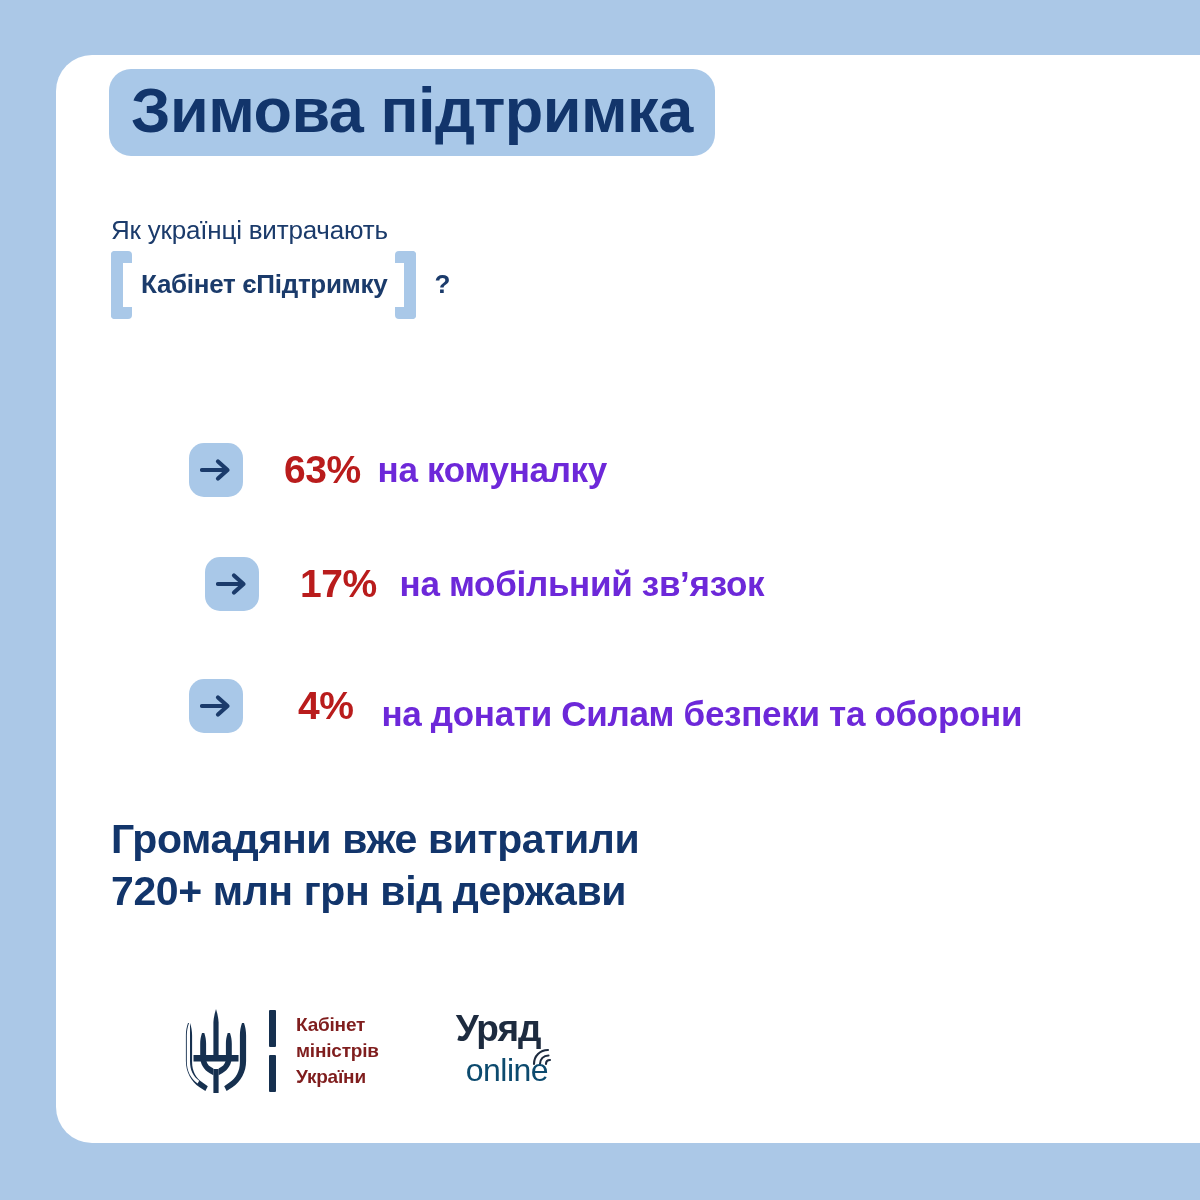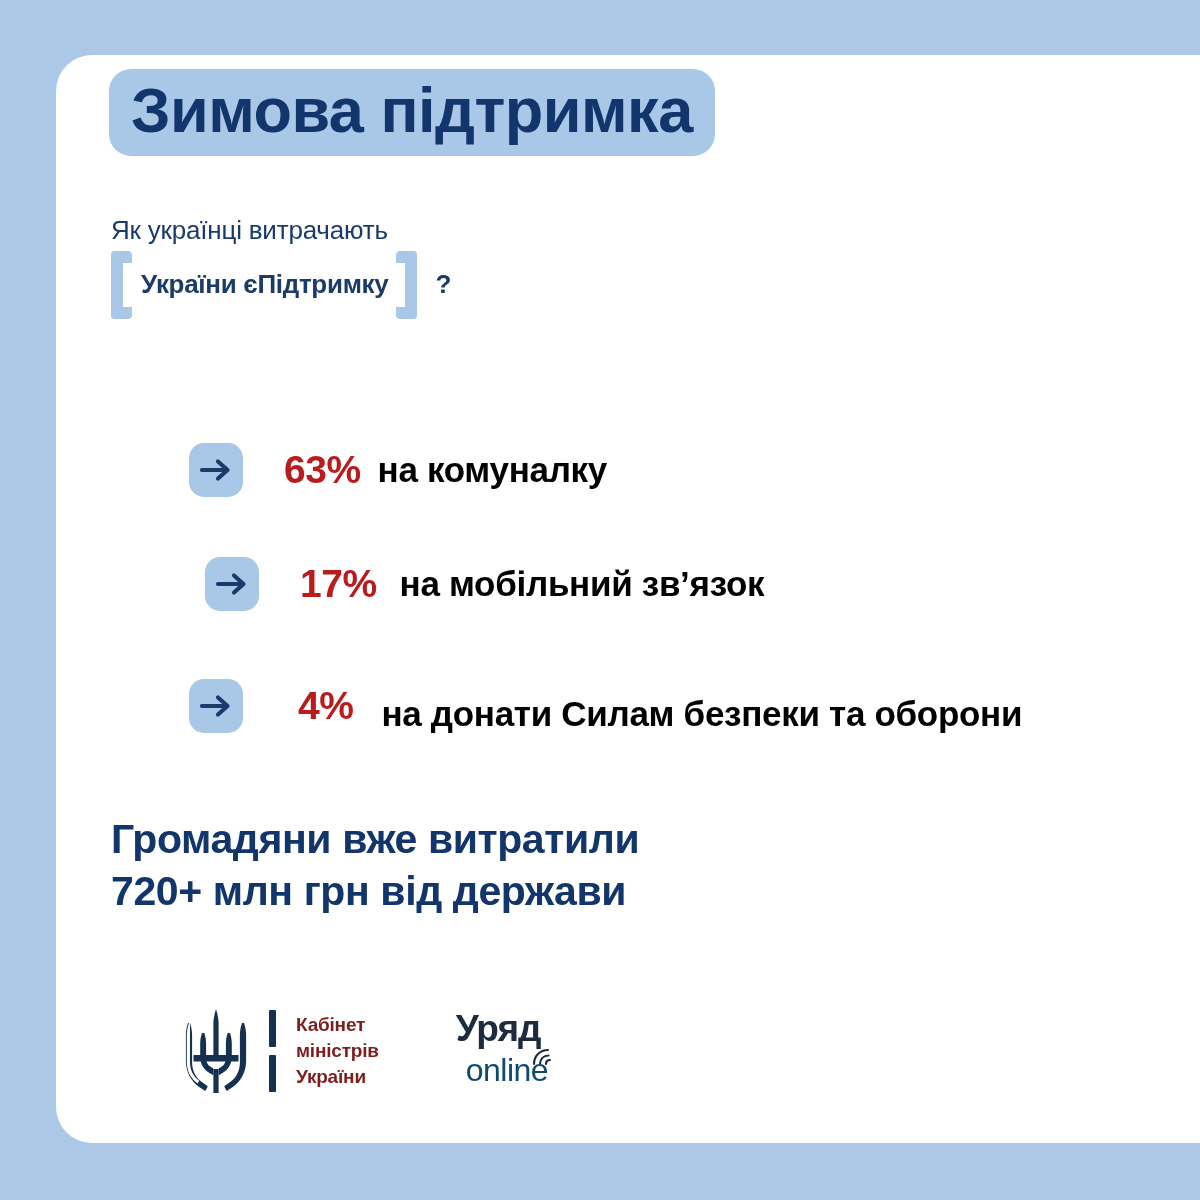--- a/index.html
+++ b/index.html
@@ -117,21 +117,21 @@
   }
   .arrow-box svg { display: block; }
   .stat-pct {
     color: #b91c1c;
     font-weight: bold;
     font-size: 39px;
     letter-spacing: -0.5px;
     margin-left: 41px;
   }
   .stat-label {
-    color: #000000;
+    color: #6d28d9;
     font-weight: 600;
     font-size: 35px;
     letter-spacing: -0.3px;
     margin-left: 17px;
   }
   #stat-2 .stat-pct   { margin-left: 55px; }
   #stat-2 .stat-label { margin-left: 28px; margin-top: 16px; }
   #stat-1 .stat-label { margin-left: 23px; }
   
   #summary {
@@ -224,21 +224,21 @@
   <div id="title-wrap">
     <span class="title-pill">Зимова підтримка</span>
   </div>
 
   <div id="question">
     <div class="q-line1">Як українці витрачають</div>
     <div class="q-line2">
       <span class="bracket left">
           <i></i>
         </span>
-      <span class="q-highlight">України єПідтримку</span>
+      <span class="q-highlight">Кабінет єПідтримку</span>
       <span class="bracket right">
           <i></i>
         </span>
       <span class="q-mark">?</span>
     </div>
   </div>
 
   <div class="stat-row" id="stat-0">
     <span class="arrow-box">
       <svg width="32" height="24" viewBox="0 0 32 24" aria-hidden="true">

